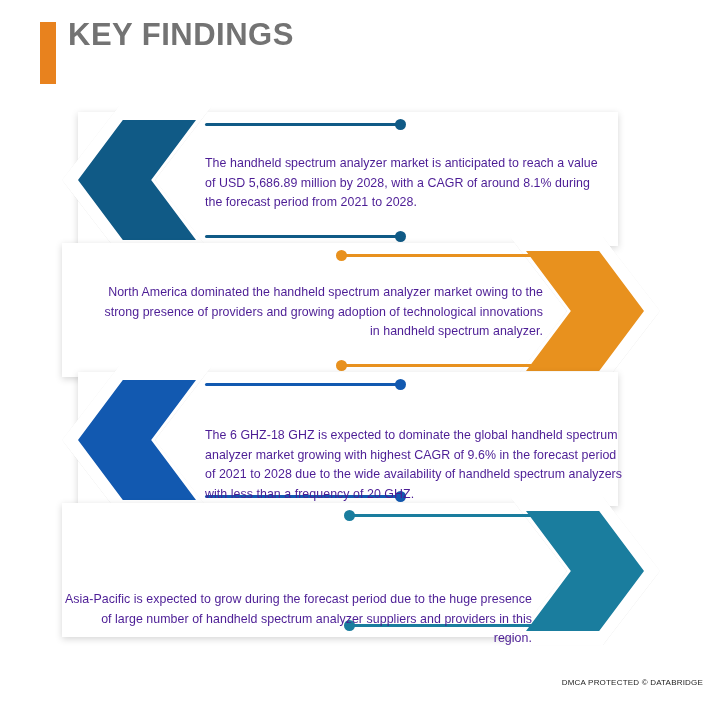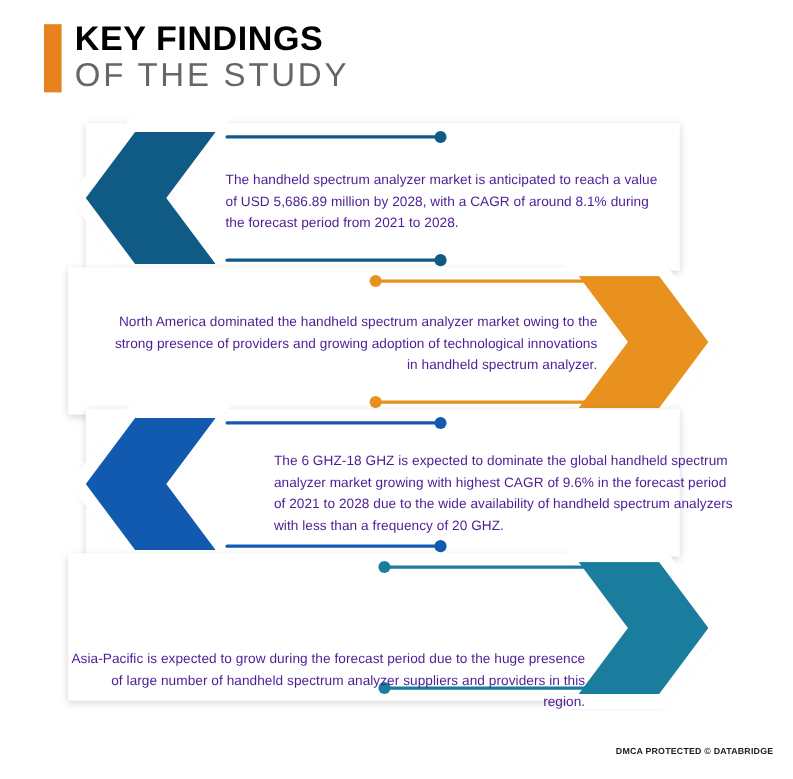--- a/index.html
+++ b/index.html
@@ -34,21 +34,21 @@
   }
   #header-text {
     position: absolute;
     left: 28px;
     top: -2px;
   }
   .title-line1 {
     font-size: 31px;
     font-weight: bold;
     letter-spacing: 0.5px;
-    color: #000000;
+    color: #737373;
     line-height: 34px;
     white-space: nowrap;
   }
   .title-line2 {
     font-size: 30px;
     font-weight: normal;
     letter-spacing: 2.5px;
     color: #666666;
     line-height: 33px;
     white-space: nowrap;
@@ -137,43 +137,42 @@
     font-size: 12.4px;
     line-height: 19.5px;
     color: #4c1d95;
     letter-spacing: 0.05px;
   }
   .blurb.ta-left  { text-align: left; }
   .blurb.ta-right { text-align: right; }
 
   #blurb-0 { left: 205px; top: 48px;  width: 405px; }
   #blurb-1 { left: 98px;  top: 46px;  width: 445px; }
-  #blurb-2 { left: 205px; top: 44px;  width: 420px; margin-left: 44px; }
+  #blurb-2 { left: 205px; top: 60px;  width: 420px; }
   #blurb-3 { left: 62px;  top: 45px;  width: 470px; margin-top: 48px; }
 
   
   #footer {
     position: absolute;
     right: 18px;
     top: 678px;
     font-size: 8px;
-    font-weight: bold;
+    font-weight: normal;
     letter-spacing: 0.2px;
     color: #1c1c1c;
     white-space: nowrap;
   }
 </style>
 </head>
 <body>
 
 <div id="header">
   <div id="header-accent" style="background: rgb(232, 130, 30);"></div>
   <div id="header-text">
     <div class="title-line1">KEY FINDINGS</div>
-    <div class="title-line2">OF THE STUDY</div>
   </div>
 </div>
 
 <div class="row" id="row-0">
   <div class="card left"></div>
 
   <div class="chev-wrap l">
     <div class="chev-outer pt-left">
         <div></div>
       </div>

